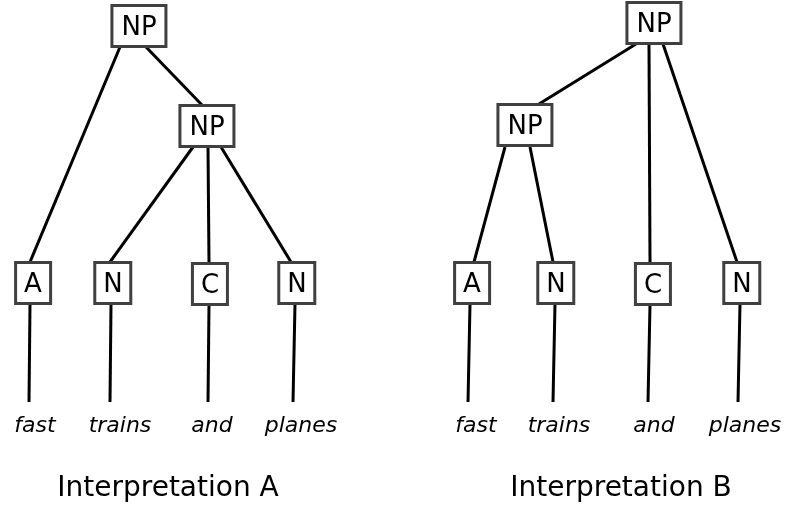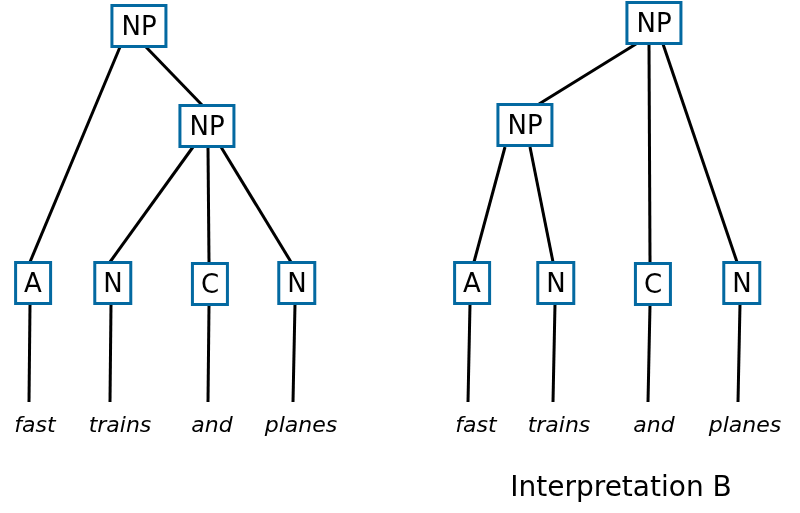--- a/index.html
+++ b/index.html
@@ -19,21 +19,21 @@
     width: 800px; height: 513px;
   }
   #edges line {
     stroke: #000000;
     stroke-width: 3;
     stroke-linecap: butt;
   }
   .node {
     position: absolute;
     transform: translate(-50%, -50%);
-    border: 3px solid #0369a1;
+    border: 3px solid #404040;
     background: #ffffff;
     font-size: 26px;
     line-height: 1.0;
     padding: 6px 8px;
     text-align: center;
     white-space: nowrap;
   }
   .node.leaf { padding: 6px 7px; }
   .word {
     position: absolute;
@@ -82,20 +82,21 @@
   <div class="node leaf" style="left:33px;  top:283px;">A</div>
   <div class="node leaf" style="left:113px; top:283px;">N</div>
   <div class="node leaf" style="left:210px; top:284px;">C</div>
   <div class="node leaf" style="left:297px; top:283px;">N</div>
 
   <div class="word" style="left:35px;  top:424px;">fast</div>
   <div class="word" style="left:120px; top:424px;">trains</div>
   <div class="word" style="left:212px; top:424px;">and</div>
   <div class="word" style="left:301px; top:424px;">planes</div>
 
+  <div class="caption" style="left:168px; top:486px;">Interpretation A</div>
 
   <div class="node" style="left:654px; top:23px;">NP</div>
   <div class="node" style="left:525px; top:125px;">NP</div>
   <div class="node leaf" style="left:472px; top:283px;">A</div>
   <div class="node leaf" style="left:556px; top:283px;">N</div>
   <div class="node leaf" style="left:653px; top:284px;">C</div>
   <div class="node leaf" style="left:742px; top:283px;">N</div>
 
   <div class="word" style="left:476px; top:424px;">fast</div>
   <div class="word" style="left:559px; top:424px;">trains</div>

